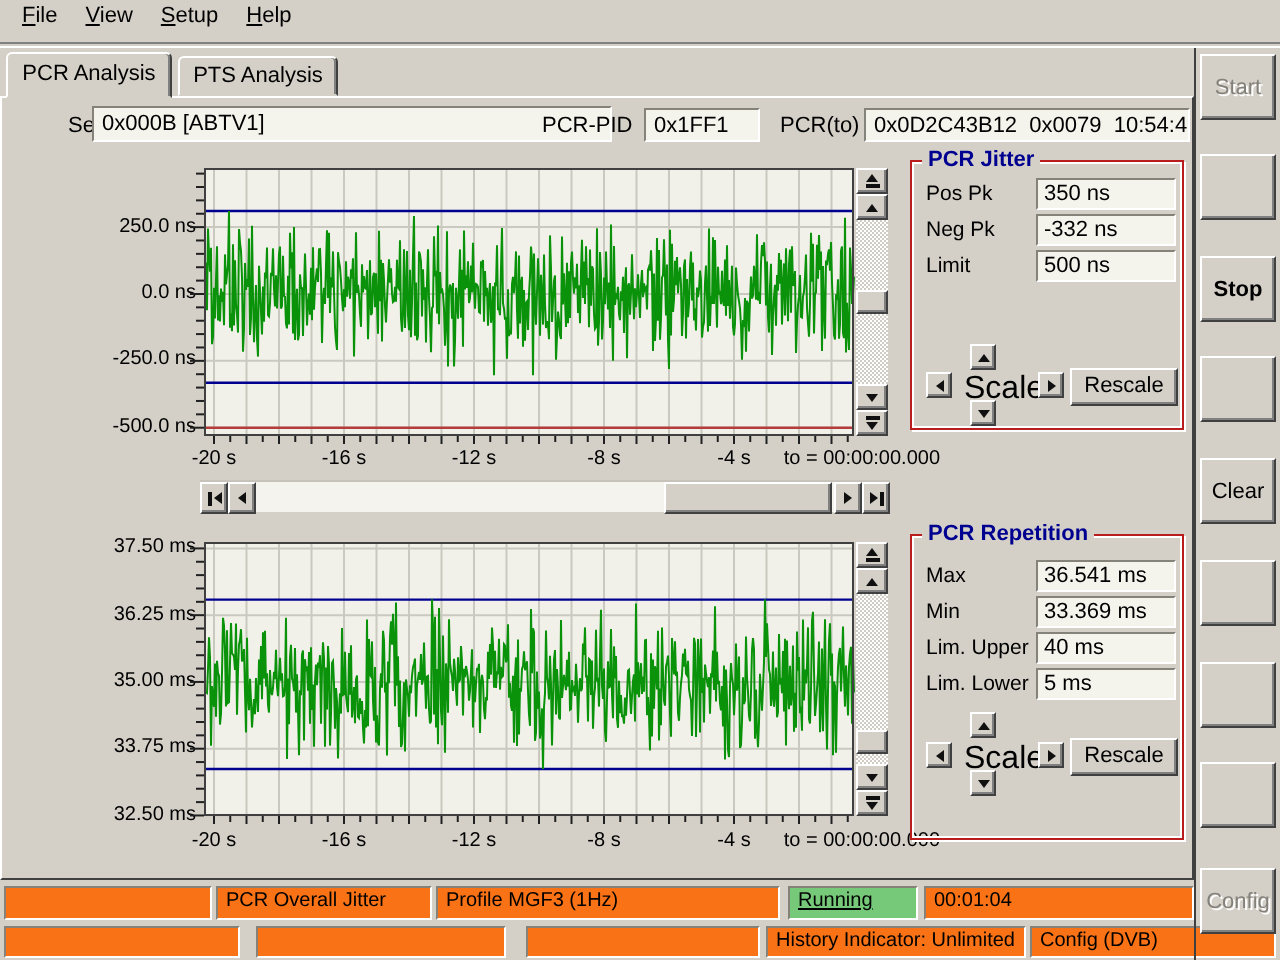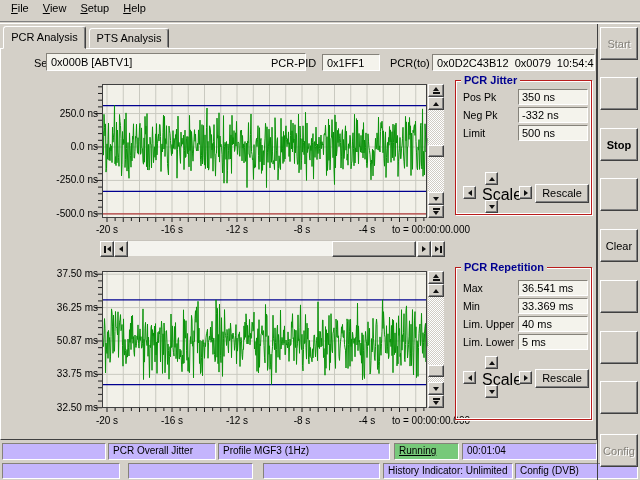--- a/index.html
+++ b/index.html
@@ -53,21 +53,21 @@
   #hscroll .sbtn { position:absolute; top:0; width:14px; height:16px; display:flex; align-items:center; justify-content:center; gap:1px; }
   #hthumb { position:absolute; left:232px; top:0; width:84px; height:16px; background:#d4d0c8; border:1px solid; border-color:#ffffff #404040 #404040 #ffffff; box-shadow:inset -1px -1px 0 #808080; }
 
   
   #right-rail { position:absolute; left:597px; top:24px; width:1px; height:456px; background:#404040; z-index:5; }
   .rbtn { position:absolute; left:600px; width:38px; height:33px; display:flex; align-items:center; justify-content:center; z-index:5; }
   .rbtn.disabled { color:#84817a; text-shadow:1px 1px 0 #ffffff; }
   .rbtn.bold { font-weight:bold; }
 
   
-  .sbox { position:absolute; background:#c4b5fd; border:1px solid; border-color:#85827a #ffffff #ffffff #85827a; font-size:10px; padding:1px 0 0 4px; white-space:nowrap; overflow:hidden; }
+  .sbox { position:absolute; background:#f97316; border:1px solid; border-color:#85827a #ffffff #ffffff #85827a; font-size:10px; padding:1px 0 0 4px; white-space:nowrap; overflow:hidden; }
   .sbox.green { background:#77c97a;text-decoration:underline; }
 
   
   .ytick { position:absolute; width:70px; text-align:right; font-size:10px; }
   .xtick { position:absolute; width:40px; text-align:center; font-size:10px; }
   .xend  { position:absolute; width:130px; text-align:right; font-size:10px; }
   #overlay { position:absolute; left:0; top:0; width:640px; height:480px; pointer-events:none; z-index:2; }
   .chart-svg { position:absolute; z-index:2; }
 </style>
 </head>
@@ -290,21 +290,21 @@
         <line x1="285.125" y1="137" x2="285.125" y2="140" stroke="#202020" stroke-width="1"></line>
         <line x1="293.25" y1="137" x2="293.25" y2="141" stroke="#202020" stroke-width="1"></line>
         <line x1="301.375" y1="137" x2="301.375" y2="140" stroke="#202020" stroke-width="1"></line>
         <line x1="309.5" y1="137" x2="309.5" y2="141" stroke="#202020" stroke-width="1"></line>
         <line x1="317.625" y1="137" x2="317.625" y2="140" stroke="#202020" stroke-width="1"></line>
         <line x1="325.75" y1="137" x2="325.75" y2="141" stroke="#202020" stroke-width="1"></line>
         <line x1="333.875" y1="137" x2="333.875" y2="140" stroke="#202020" stroke-width="1"></line>
       </svg>
       <div class="ytick" style="left: 28px; top: 268.205px;">37.50 ms</div>
       <div class="ytick" style="left: 28px; top: 301.587px;">36.25 ms</div>
-      <div class="ytick" style="left: 28px; top: 334.969px;">50.87 ms</div>
+      <div class="ytick" style="left: 28px; top: 334.969px;">35.00 ms</div>
       <div class="ytick" style="left: 28px; top: 368.351px;">33.75 ms</div>
       <div class="ytick" style="left: 28px; top: 401.733px;">32.50 ms</div>
       <div class="xtick" style="left: 87px; top: 415px;">-20 s</div>
       <div class="xtick" style="left: 152px; top: 415px;">-16 s</div>
       <div class="xtick" style="left: 217px; top: 415px;">-12 s</div>
       <div class="xtick" style="left: 282px; top: 415px;">-8 s</div>
       <div class="xtick" style="left: 347px; top: 415px;">-4 s</div>
       <div class="xend" style="left: 340px; top: 415px;">to = 00:00:00.000</div>
     </div>
 

